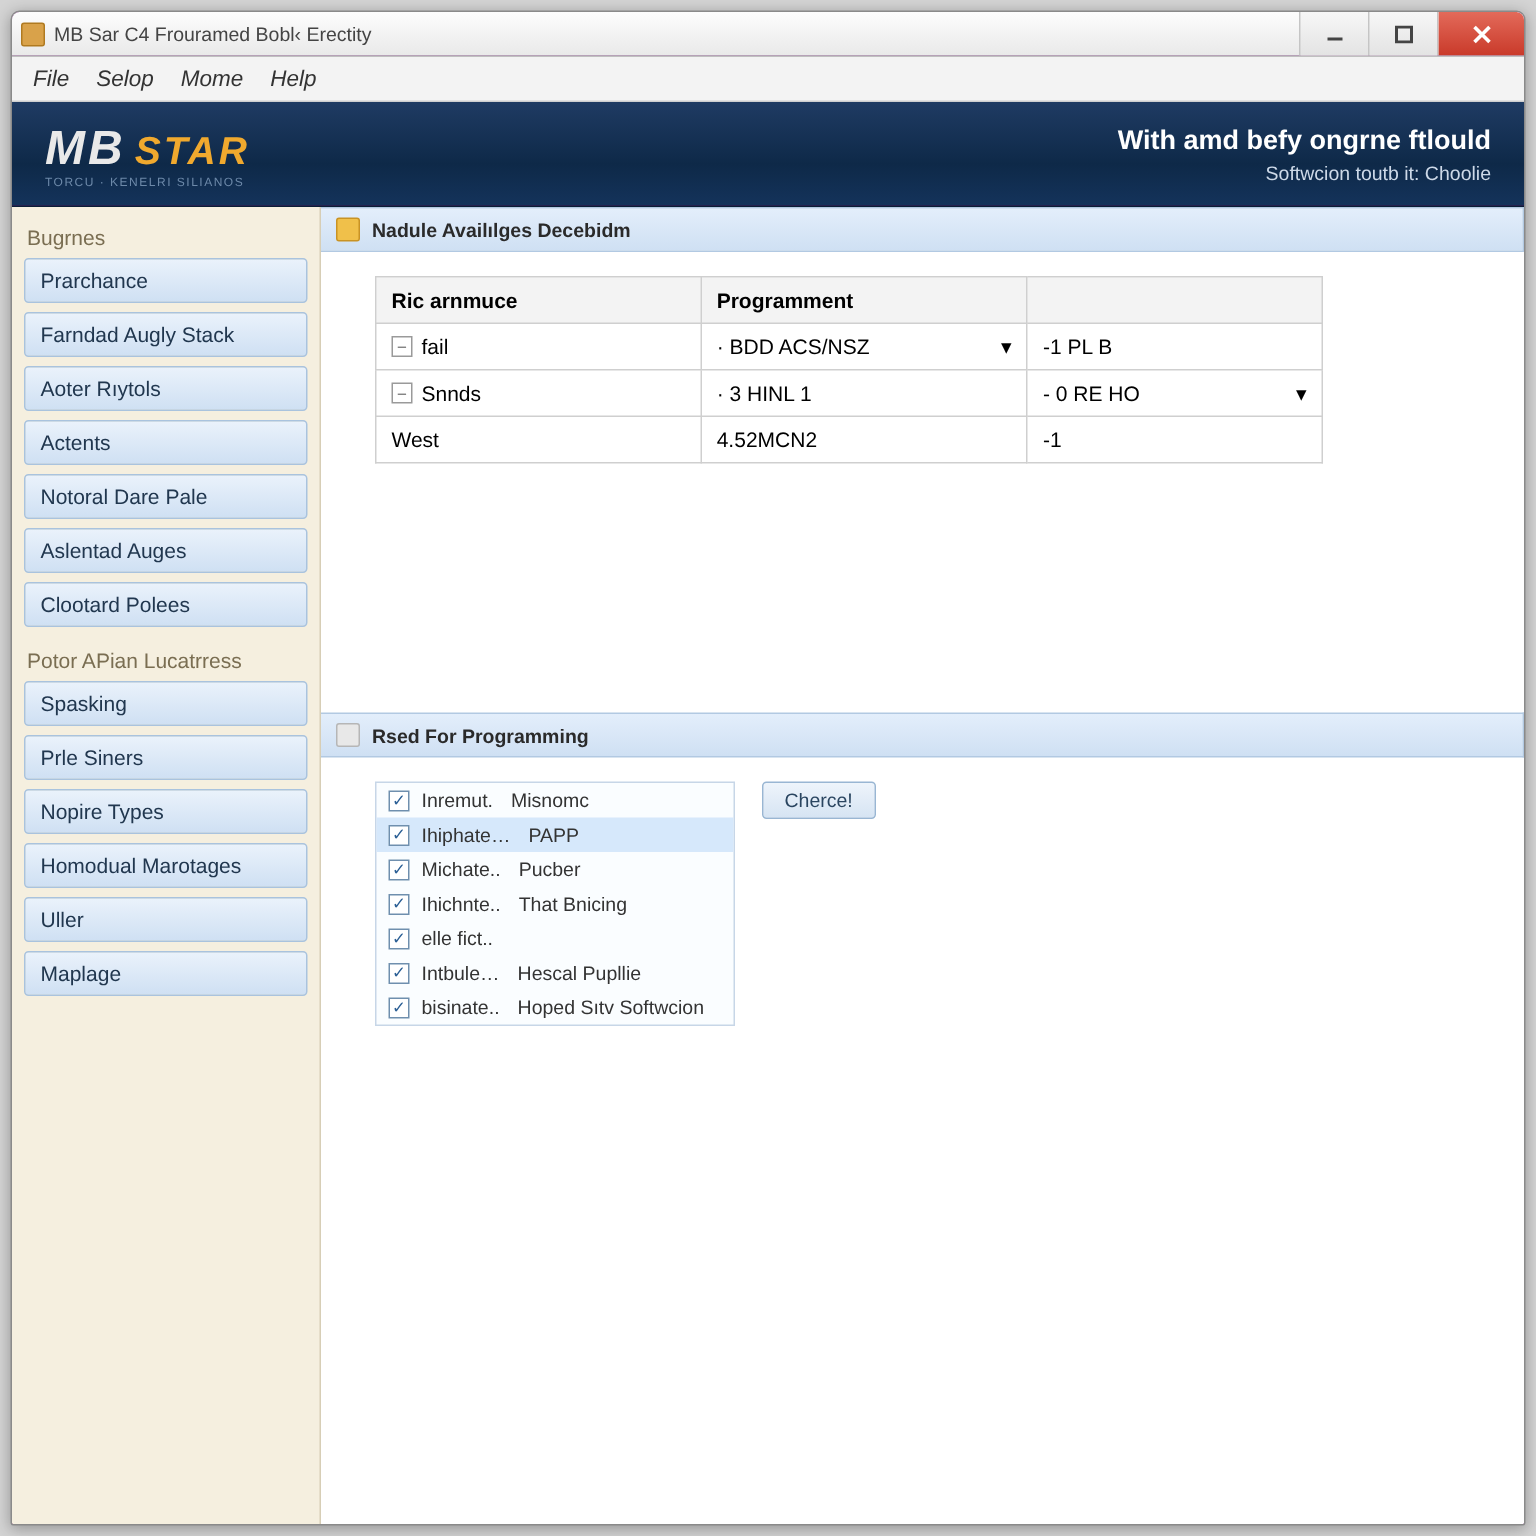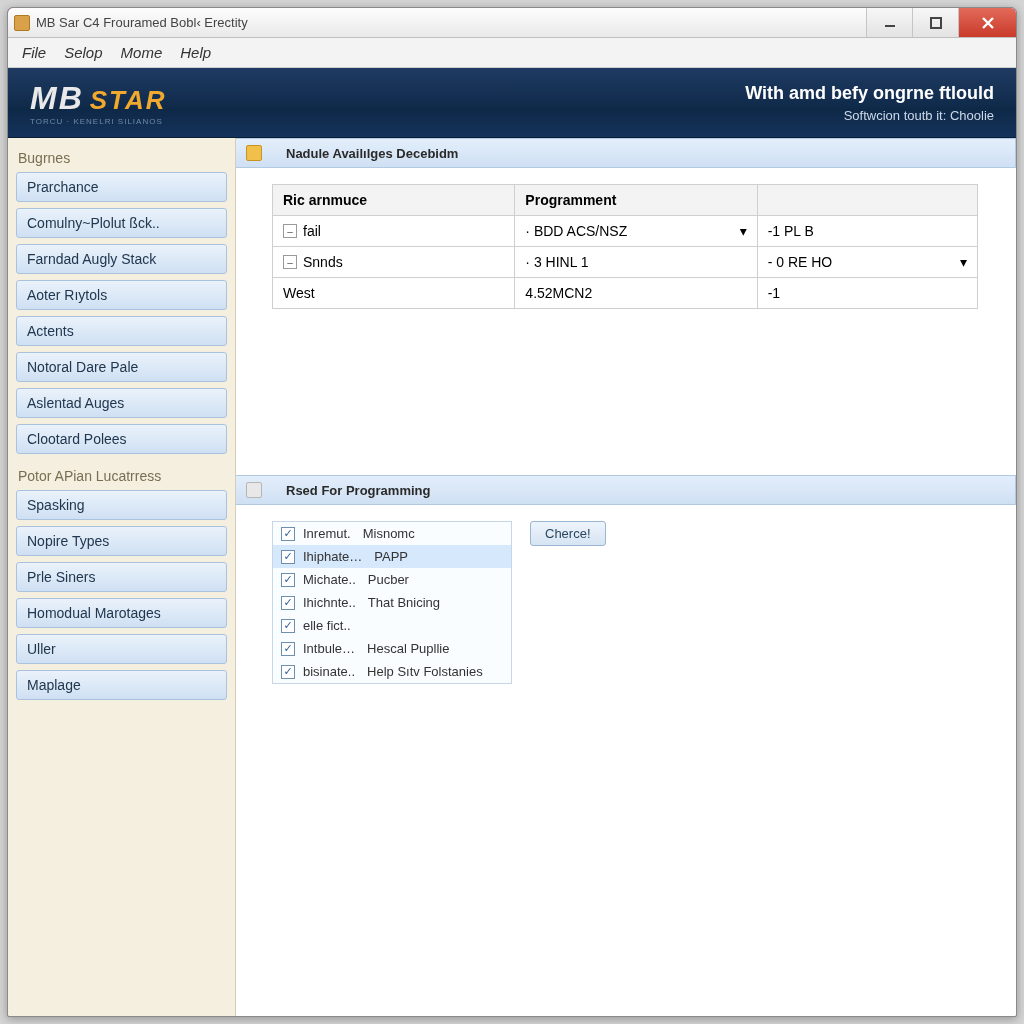--- a/index.html
+++ b/index.html
@@ -21,32 +21,32 @@
 .banner { height: 70px; background: linear-gradient(#1f3b63,#0e2948 60%,#14335b); color: #fff; display: flex; align-items: center; padding: 0 22px; border-bottom: 1px solid #0a1d36; }
 .logo-mb { font-size: 32px; font-weight: 800; font-style: italic; letter-spacing: 2px; color: #e9e9e9; }
 .logo-star { font-size: 26px; font-weight: 800; font-style: italic; letter-spacing: 2px; color: #f0a92e; margin-left: 6px; }
 .logo-sub { font-size: 8px; letter-spacing: 1px; color: #6d89a9; }
 .banner-right { margin-left: auto; text-align: right; }
 .banner-right .l1 { font-size: 18px; font-weight: 700; }
 .banner-right .l2 { font-size: 13px; color: #cdd9e8; margin-top: 4px; }
 
 .body { flex: 1; display: flex; overflow: hidden; }
 
-.sidebar { width: 228px; background: #f5efdf; border-right: 1px solid #d7ceb6; padding: 8px 8px; overflow-y: auto; }
+.sidebar { width: 206px; background: #f5efdf; border-right: 1px solid #d7ceb6; padding: 8px 8px; overflow-y: auto; }
 .side-head { color: #7a6e52; font-size: 14px; font-weight: 400; margin: 4px 2px 6px; }
 .side-item { background: linear-gradient(#eaf2fb,#cfe0f3); border: 1px solid #a9c3de; border-radius: 3px; padding: 6px 10px; margin-bottom: 6px; color: #21374f; font-size: 14px; cursor: default; white-space: nowrap; overflow: hidden; text-overflow: ellipsis; }
 
 .main { flex: 1; background: #fff; overflow-y: auto; padding: 0; }
 .panel { margin: 0 0 14px 0; }
-.panel-head { background: linear-gradient(#e3eefb,#cfe0f3); border: 1px solid #b2c9e2; border-left: none; padding: 6px 10px; font-weight: 700; color: #2a2a2a; display: flex; align-items: center; gap: 24px; }
+.panel-head { background: linear-gradient(#e3eefb,#cfe0f3); border: 1px solid #b2c9e2; border-left: none; padding: 6px 10px; font-weight: 700; color: #2a2a2a; display: flex; align-items: center; gap: 8px; }
 .panel-head .ph-icon { width: 16px; height: 16px; background: #f0c04a; border: 1px solid #c99324; border-radius: 2px; }
 .panel-head .ph-icon.doc { background: #e8e8e8; border-color:#b6b6b6; }
 .panel-body { padding: 16px 36px; }
 
-table.grid { border-collapse: collapse; width: 706px; }
+table.grid { border-collapse: collapse; width: 632px; }
 table.grid th, table.grid td { border: 1px solid #cfcfcf; padding: 7px 10px; font-size: 14px; text-align: left; background: #fff; }
 table.grid th { background: #f3f3f3; font-weight: 700; }
 .cell-ctrl { display: flex; align-items: center; gap: 6px; }
 .mini { width:14px; height:14px; border:1px solid #9a9a9a; background:#fff; display:inline-flex; align-items:center; justify-content:center; font-size:10px; color:#555;}
 .chev { margin-left:auto; }
 
 .checklist { width: 240px; border: 1px solid #c7d6e7; background:#fafdff; }
 .check-row { display: flex; align-items: center; gap: 8px; padding: 4px 8px; font-size: 13px; color: #333; }
 .check-row.sel { background: #d6e8fb; }
 .cb { width:14px; height:14px; border:1px solid #6f8fae; background:#fff; display:inline-flex; align-items:center; justify-content:center; color:#2b5f95; font-size:11px; }
@@ -100,32 +100,31 @@
       <div class="l1">With amd befy ongrne ftlould</div>
       <div class="l2">Softwcion toutb it: Choolie</div>
     </div>
   </div>
 
   <div class="body">
 
     <div class="sidebar">
       <div class="side-head">Bugrnes</div>
       <div class="side-item">Prarchance</div>
-      <div class="side-item">Comulny~Plolut ßck..</div>
       <div class="side-item">Farndad Augly Stack</div>
       <div class="side-item">Aoter Rıytols</div>
       <div class="side-item">Actents</div>
       <div class="side-item">Notoral Dare Pale</div>
       <div class="side-item">Aslentad Auges</div>
       <div class="side-item">Clootard Polees</div>
 
       <div class="side-head" style="margin-top:14px">Potor APian Lucatrress</div>
       <div class="side-item">Spasking</div>
+      <div class="side-item">Prle Siners</div>
       <div class="side-item">Nopire Types</div>
-      <div class="side-item">Prle Siners</div>
       <div class="side-item">Homodual Marotages</div>
       <div class="side-item">Uller</div>
       <div class="side-item">Maplage</div>
     </div>
 
     <div class="main">
 
       <div class="panel">
         <div class="panel-head">
           <span class="ph-icon"></span>
@@ -216,21 +215,21 @@
                 <span class="cval"></span>
               </div>
             <div class="check-row">
                 <span class="cb">✓</span>
                 <span class="ckey">Intbule…</span>
                 <span class="cval">Hescal Pupllie</span>
               </div>
             <div class="check-row">
                 <span class="cb">✓</span>
                 <span class="ckey">bisinate..</span>
-                <span class="cval">Help Sıtv Folstanies</span>
+                <span class="cval">Hoped Sıtv Softwcion</span>
               </div>
           </div>
           <button class="btn">Cherce!</button>
         </div>
       </div>
 
     </div>
   </div>
 </div>
 

